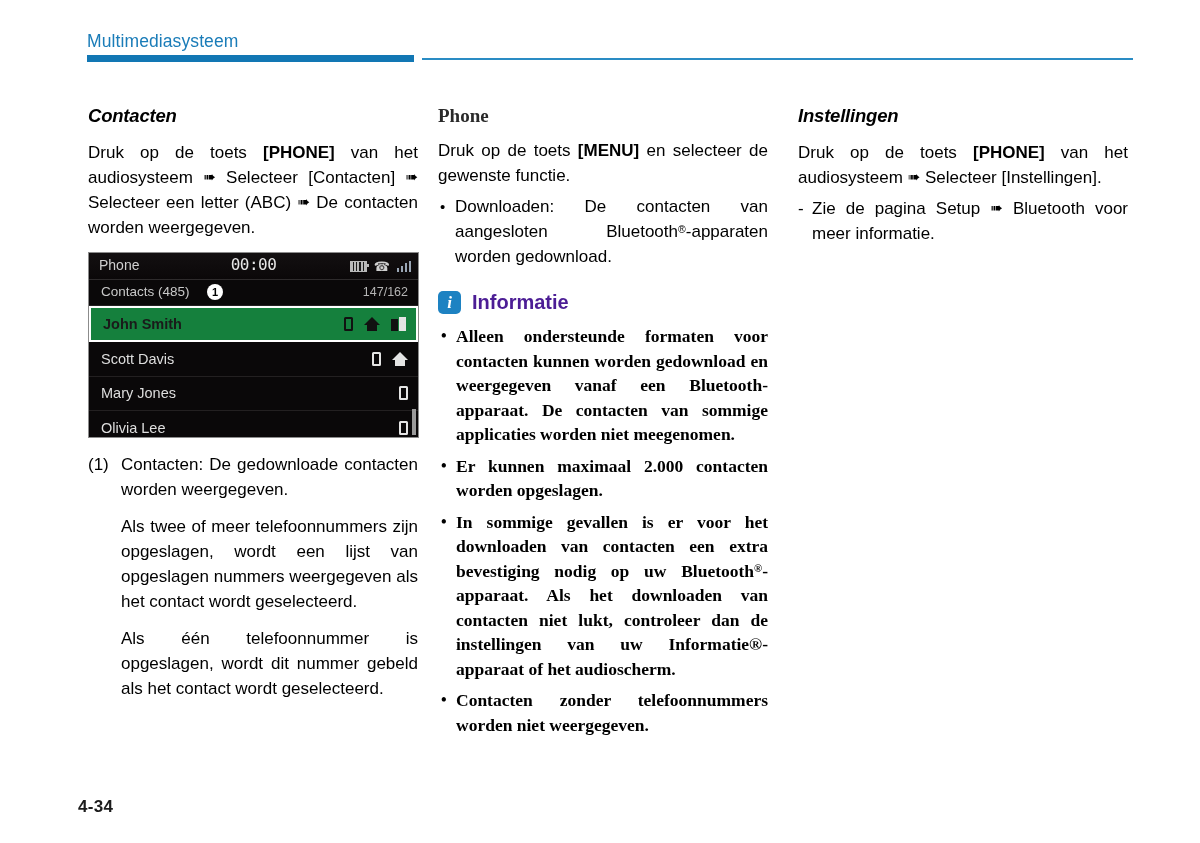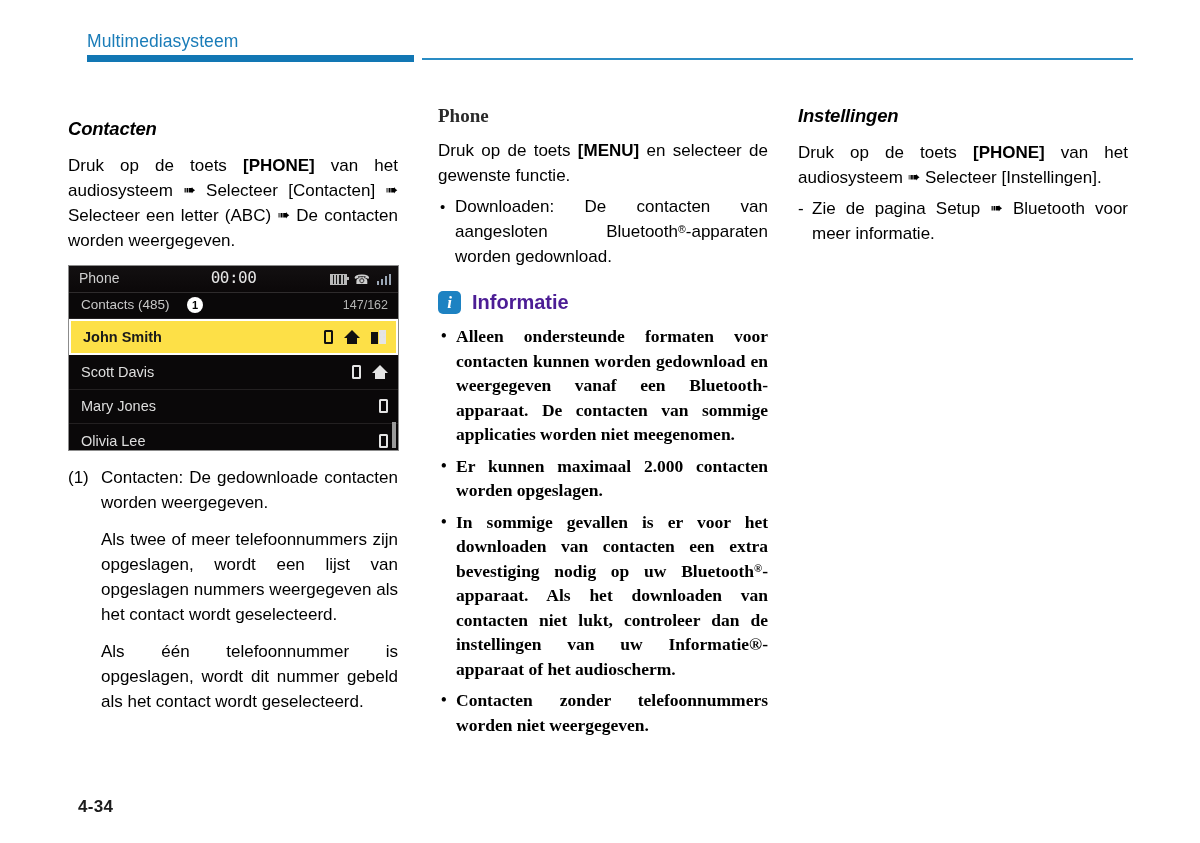--- a/index.html
+++ b/index.html
@@ -57,21 +57,21 @@
     left: 0;
     top: 0;
     width: 1200px;
     height: 843px;
   }
   .col {
     position: absolute;
     top: 104px;
     width: 330px;
   }
-  .col-1 { left: 68px; margin-top: 13px; }
+  .col-1 { left: 88px; }
   .col-2 { left: 438px; }
   .col-3 { left: 798px; }
 
   
   .h-sans {
     font-family: "Liberation Sans", sans-serif;
     font-weight: bold;
     font-style: italic;
     font-size: 18.5px;
     line-height: 24px;
@@ -361,21 +361,21 @@
   .dev-row .row-icons {
     position: absolute;
     right: 10px;
     top: 0;
     height: 100%;
     display: flex;
     align-items: center;
     gap: 11px;
   }
   .dev-row.selected {
-    background: #fde047;
+    background: #15803d;
     border: 2px solid #ffffff;
     box-sizing: border-box;
     height: 36px;
   }
   .dev-row.selected .name { color: #1a1a1a; font-weight: bold; }
 
   
   .g-mobile {
     width: 9px; height: 14px;
     border: 2px solid #e4e4e4;

